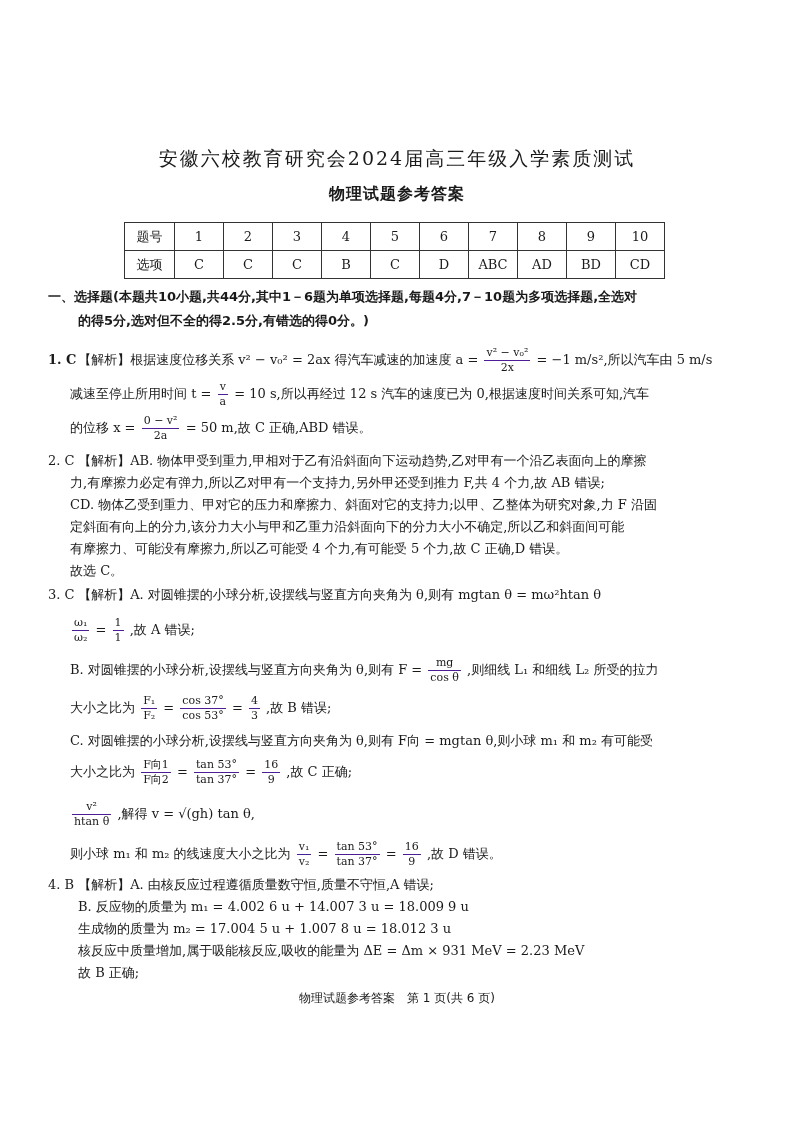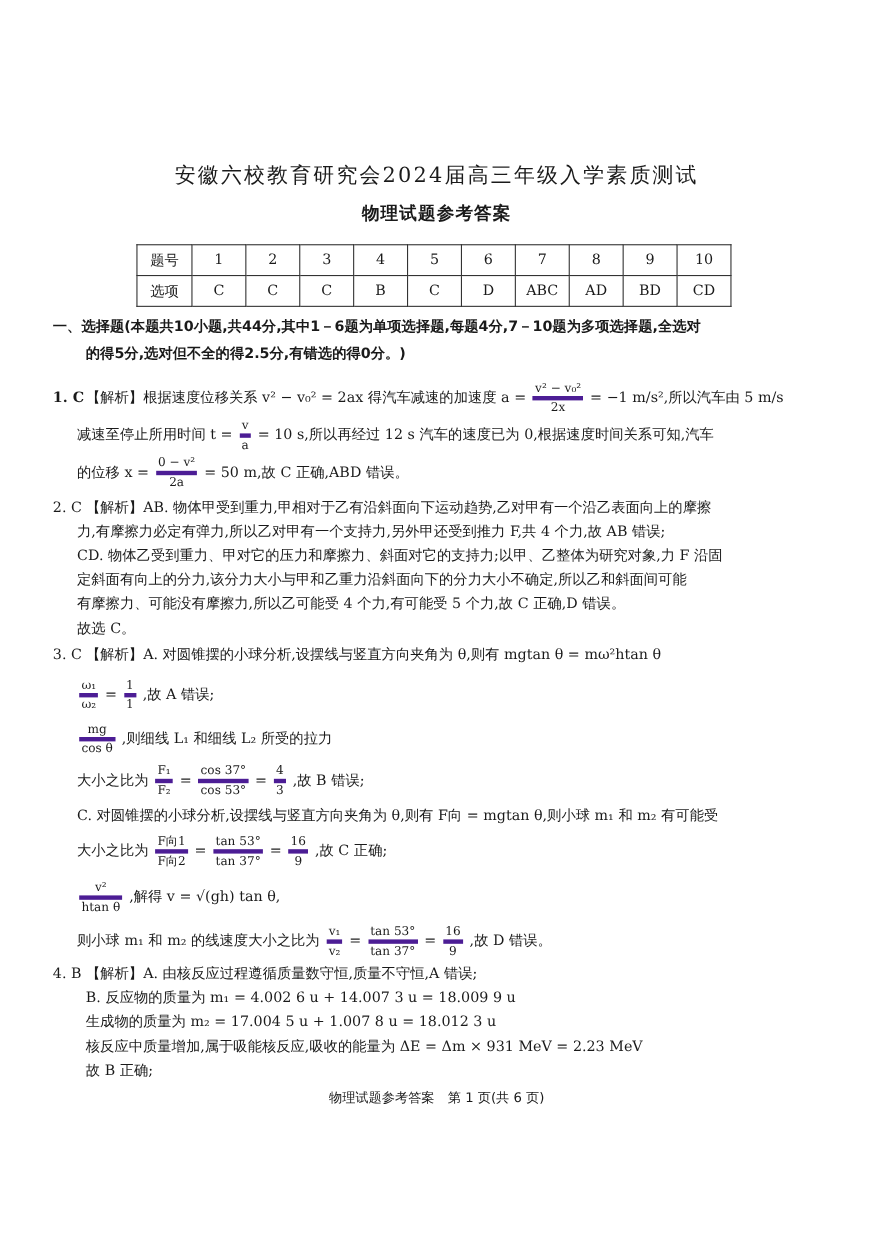--- a/index.html
+++ b/index.html
@@ -8,21 +8,21 @@
   .abs { position:absolute; white-space:nowrap; }
   .title { left:0; width:794px; text-align:center; top:146px; font-size:19px; letter-spacing:2px; }
   .subtitle { left:0; width:794px; text-align:center; top:184px; font-size:16px; font-weight:bold;
               font-family:Liberation Serif, serif; letter-spacing:1px; }
   table.ans { position:absolute; left:124px; top:222px; border-collapse:collapse; }
   table.ans td { border:1px solid #333; height:27px; width:48px; text-align:center; font-size:13px; padding:0; }
   table.ans td.h { width:49px; }
   .sec { left:48px; font-weight:bold; font-size:13px; font-family:"DejaVu Sans","Liberation Sans",sans-serif; }
   .line { font-size:13px; }
   .frac { display:inline-block; vertical-align:middle; text-align:center; font-size:11px; line-height:14px; margin:0 2px; }
-  .frac .n { display:block; border-bottom:4px solid #4c1d95; padding:0 2px; }
+  .frac .n { display:block; border-bottom:1px solid #4c1d95; padding:0 2px; }
   .frac .d { display:block; padding:0 2px; }
   .footer { left:0; width:794px; text-align:center; top:990px; font-size:12px; font-weight:normal;
             font-family:"DejaVu Sans","Liberation Sans",sans-serif; }
 </style>
 </head>
 <body>
 
 <div class="abs title">安徽六校教育研究会2024届高三年级入学素质测试</div>
 <div class="abs subtitle">物理试题参考答案</div>
 
@@ -91,20 +91,21 @@
   <span style="display:inline-block;width:26px;">3. C</span>
   <span>【解析】A. 对圆锥摆的小球分析,设摆线与竖直方向夹角为 θ,则有 mgtan θ = mω²htan θ</span>
 </div>
 <div class="abs line" style="top:616px; left:70px;">
   <span class="frac"><span class="n">ω₁</span><span class="d">ω₂</span></span>
   <span>=</span>
   <span class="frac"><span class="n">1</span><span class="d">1</span></span>
   <span>,故 A 错误;</span>
 </div>
 <div class="abs line" style="top:656px; left:70px;">
+  <span>B. 对圆锥摆的小球分析,设摆线与竖直方向夹角为 θ,则有 F =</span>
   <span class="frac"><span class="n">mg</span><span class="d">cos θ</span></span>
   <span>,则细线 L₁ 和细线 L₂ 所受的拉力</span>
 </div>
 <div class="abs line" style="top:694px; left:70px;">
   <span>大小之比为</span>
   <span class="frac"><span class="n">F₁</span><span class="d">F₂</span></span> =
   <span class="frac"><span class="n">cos 37°</span><span class="d">cos 53°</span></span> =
   <span class="frac"><span class="n">4</span><span class="d">3</span></span>
   <span>,故 B 错误;</span>
 </div>

